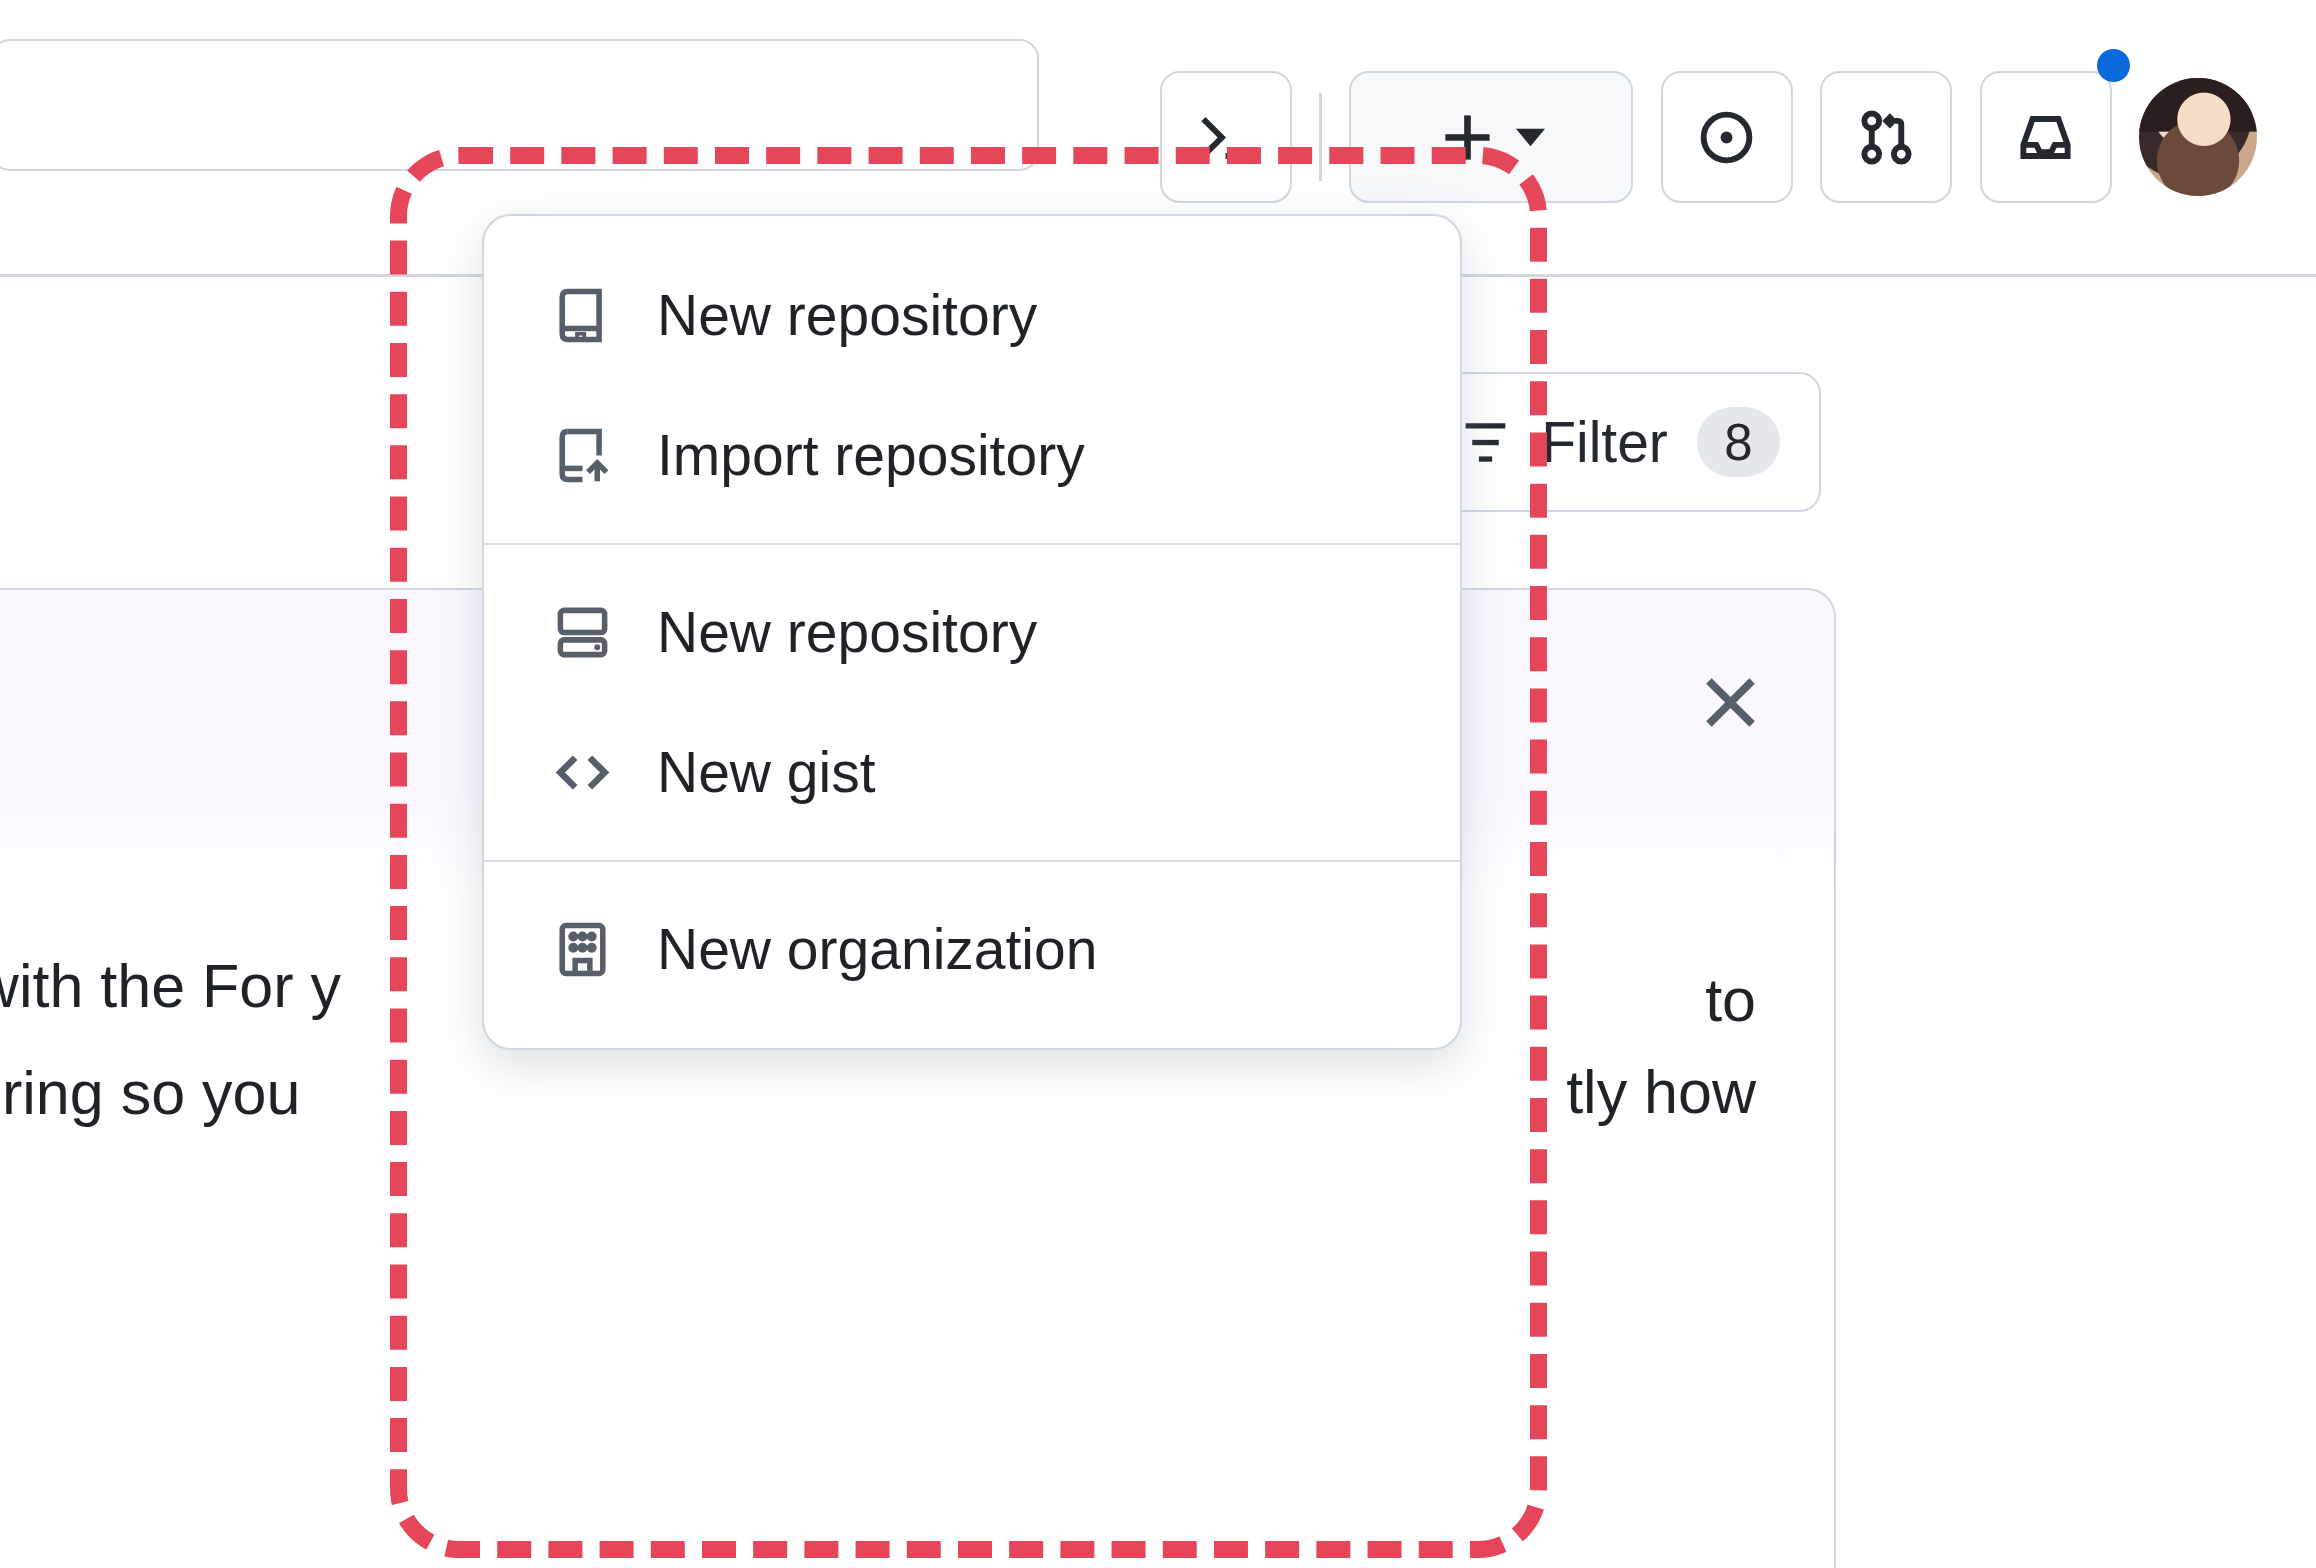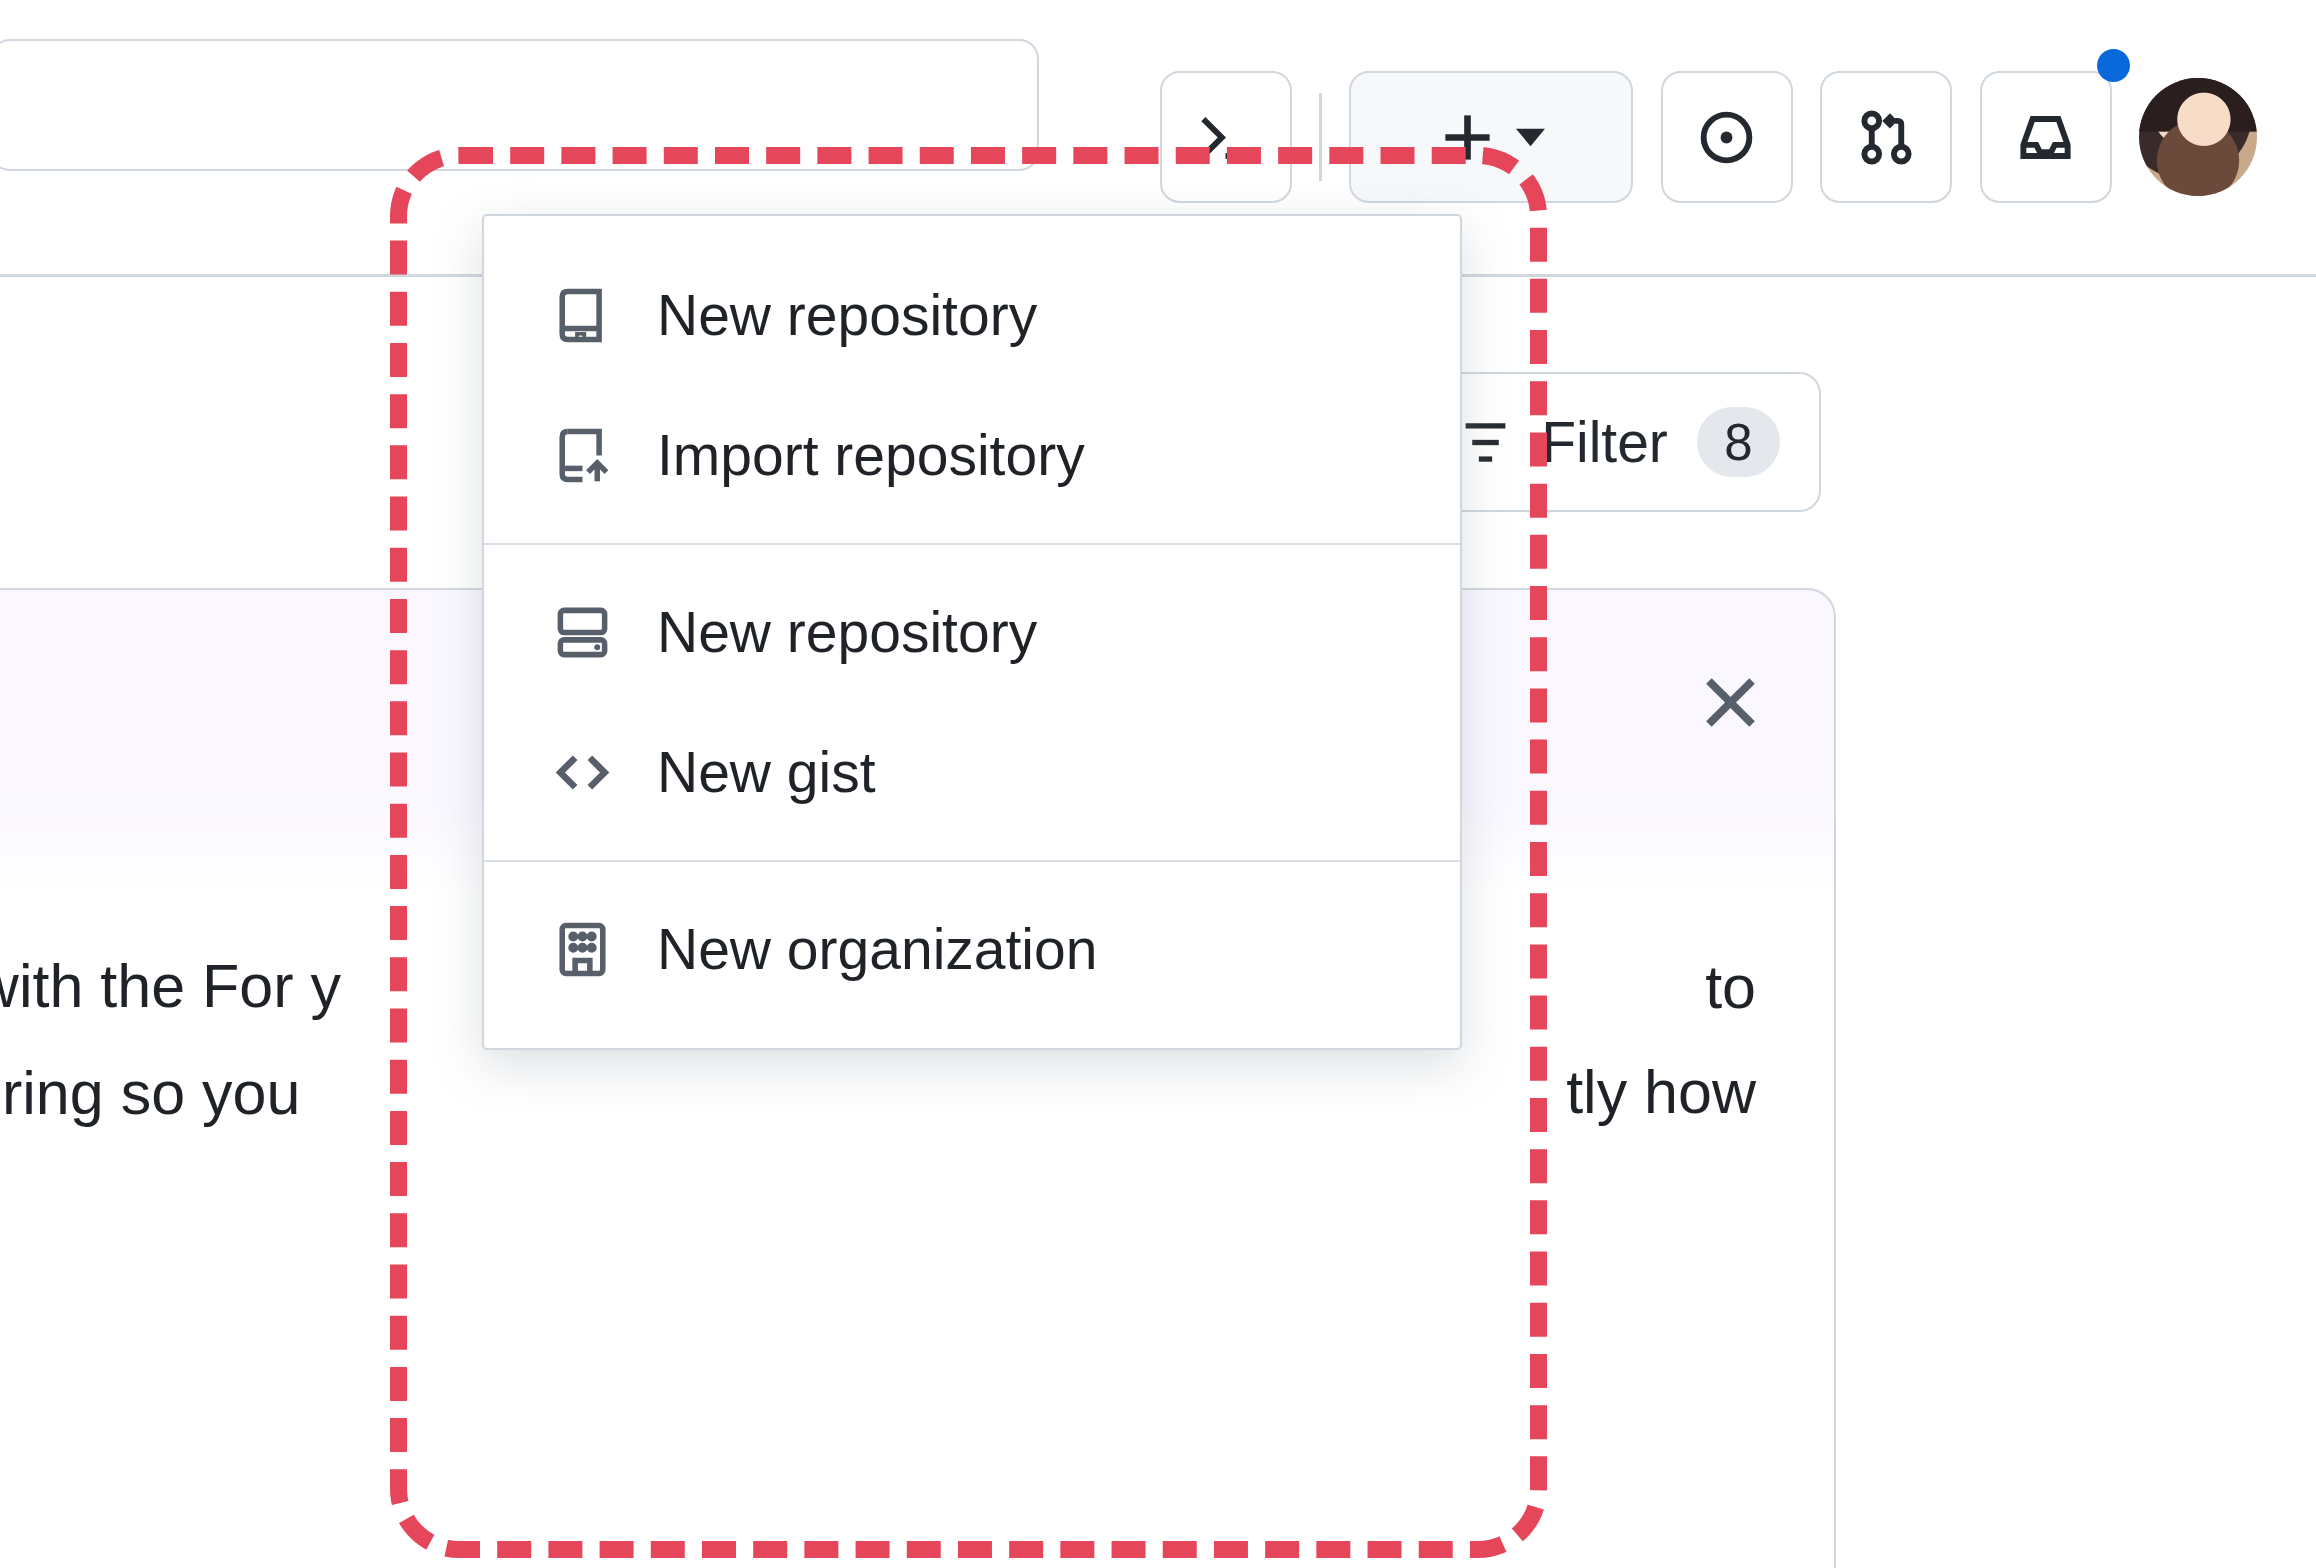--- a/index.html
+++ b/index.html
@@ -143,21 +143,21 @@
   }
 
   
   .menu {
     position: absolute;
     top: 214px;
     left: 482px;
     width: 980px;
     background: #ffffff;
     border: 2px solid #d0d7de;
-    border-radius: 5px;
+    border-radius: 29px;
     box-shadow: 0 15.7px 47px rgba(140,149,159,0.3);
     padding: 29px 0;
     z-index: 20;
     text-align: center;
   }
   .menu-item {
     display: flex;
     align-items: center;
     gap: 45px;
     padding: 37px 69px;
@@ -244,21 +244,21 @@
   <span class="filter-count">8</span>
 </div>
 
 <div class="card">
   <svg class="card-close" viewBox="0 0 16 16" fill="none" stroke="currentColor" stroke-width="1.8">
     <path d="M3 3 L13 13"></path>
       <path d="M13 3 L3 13"></path>
   </svg>
   <div class="card-text">
     <span>d with the For y</span>
-    <span style="position:absolute; right:0; top:1px;">to</span><br>
+    <span style="position:absolute; right:0; top:14px;">to</span><br>
     <span>iltering so you</span>
     <span style="position:absolute; right:0; top:106px;">tly how</span>
   </div>
 </div>
 
 <div class="menu">
   <div class="menu-item">
     <svg viewBox="0 0 16 16" fill="none" stroke="currentColor" stroke-width="1.5">
       <path d="M4 1.5 L12.5 1.5 L12.5 14.5 L4 14.5 Q2.5 14.5 2.5 13 L2.5 3 Q2.5 1.5 4 1.5 Z"></path>
       <path d="M2.5 11.5 L12.5 11.5"></path>

